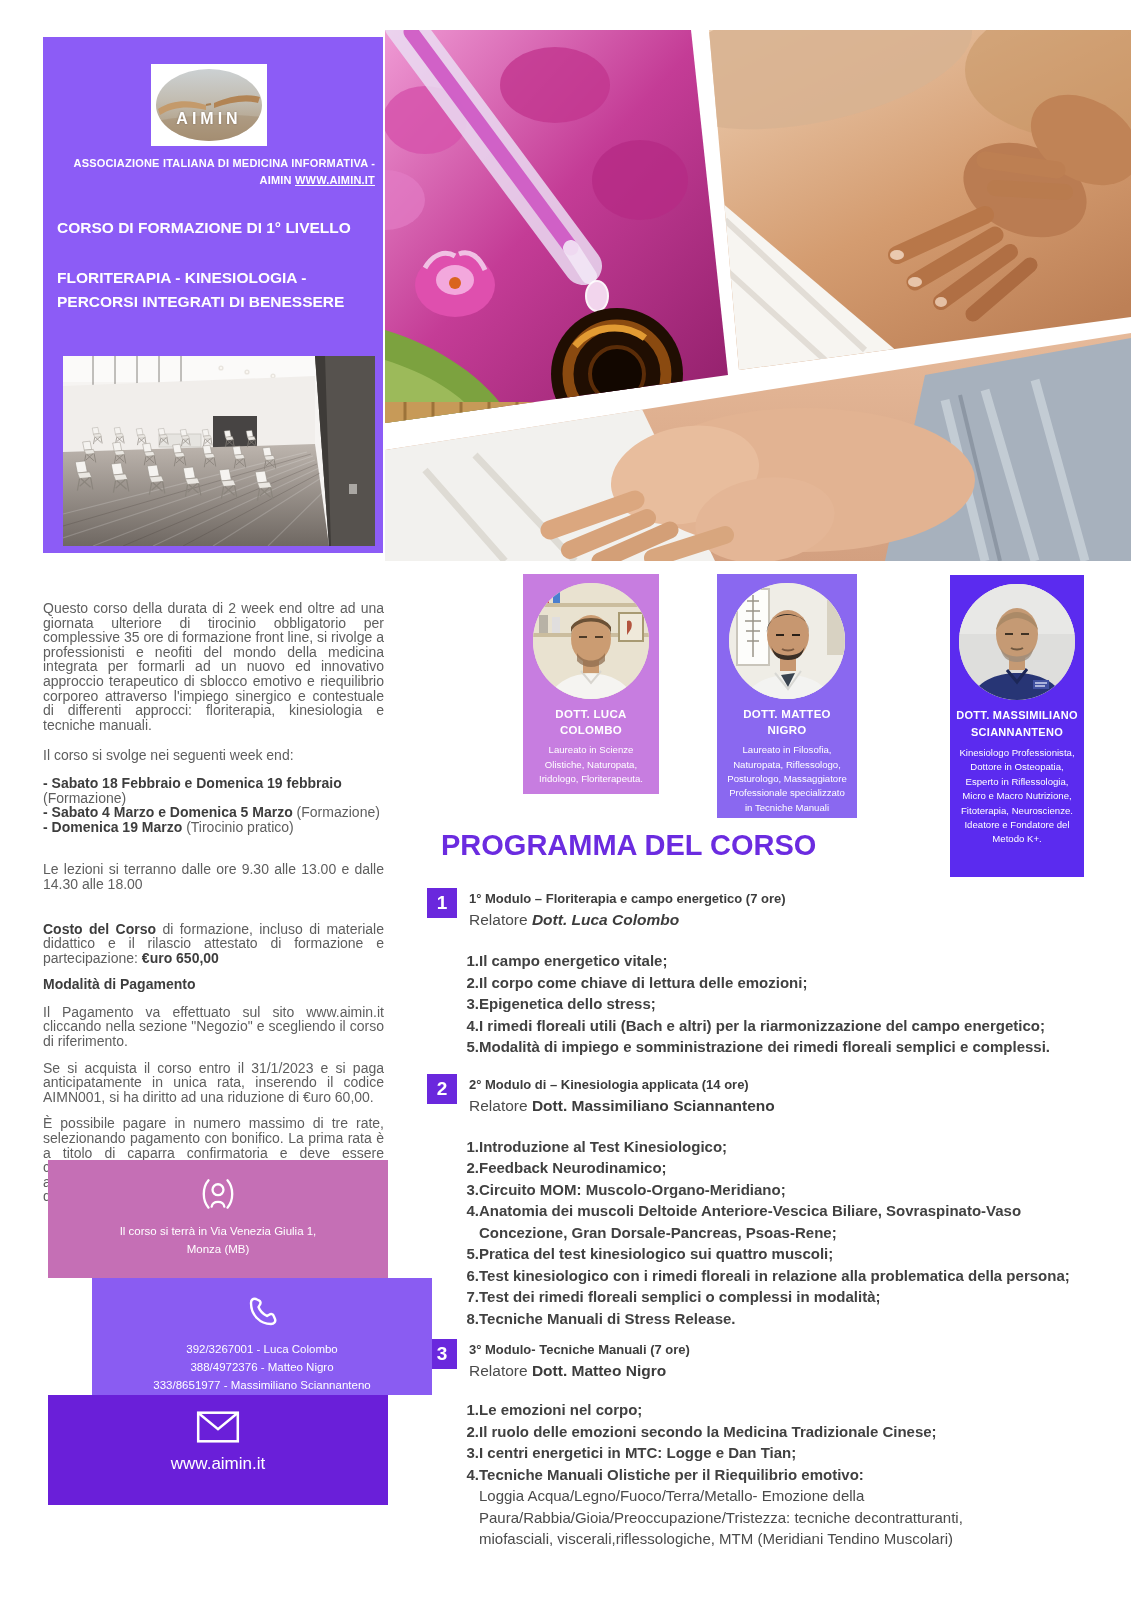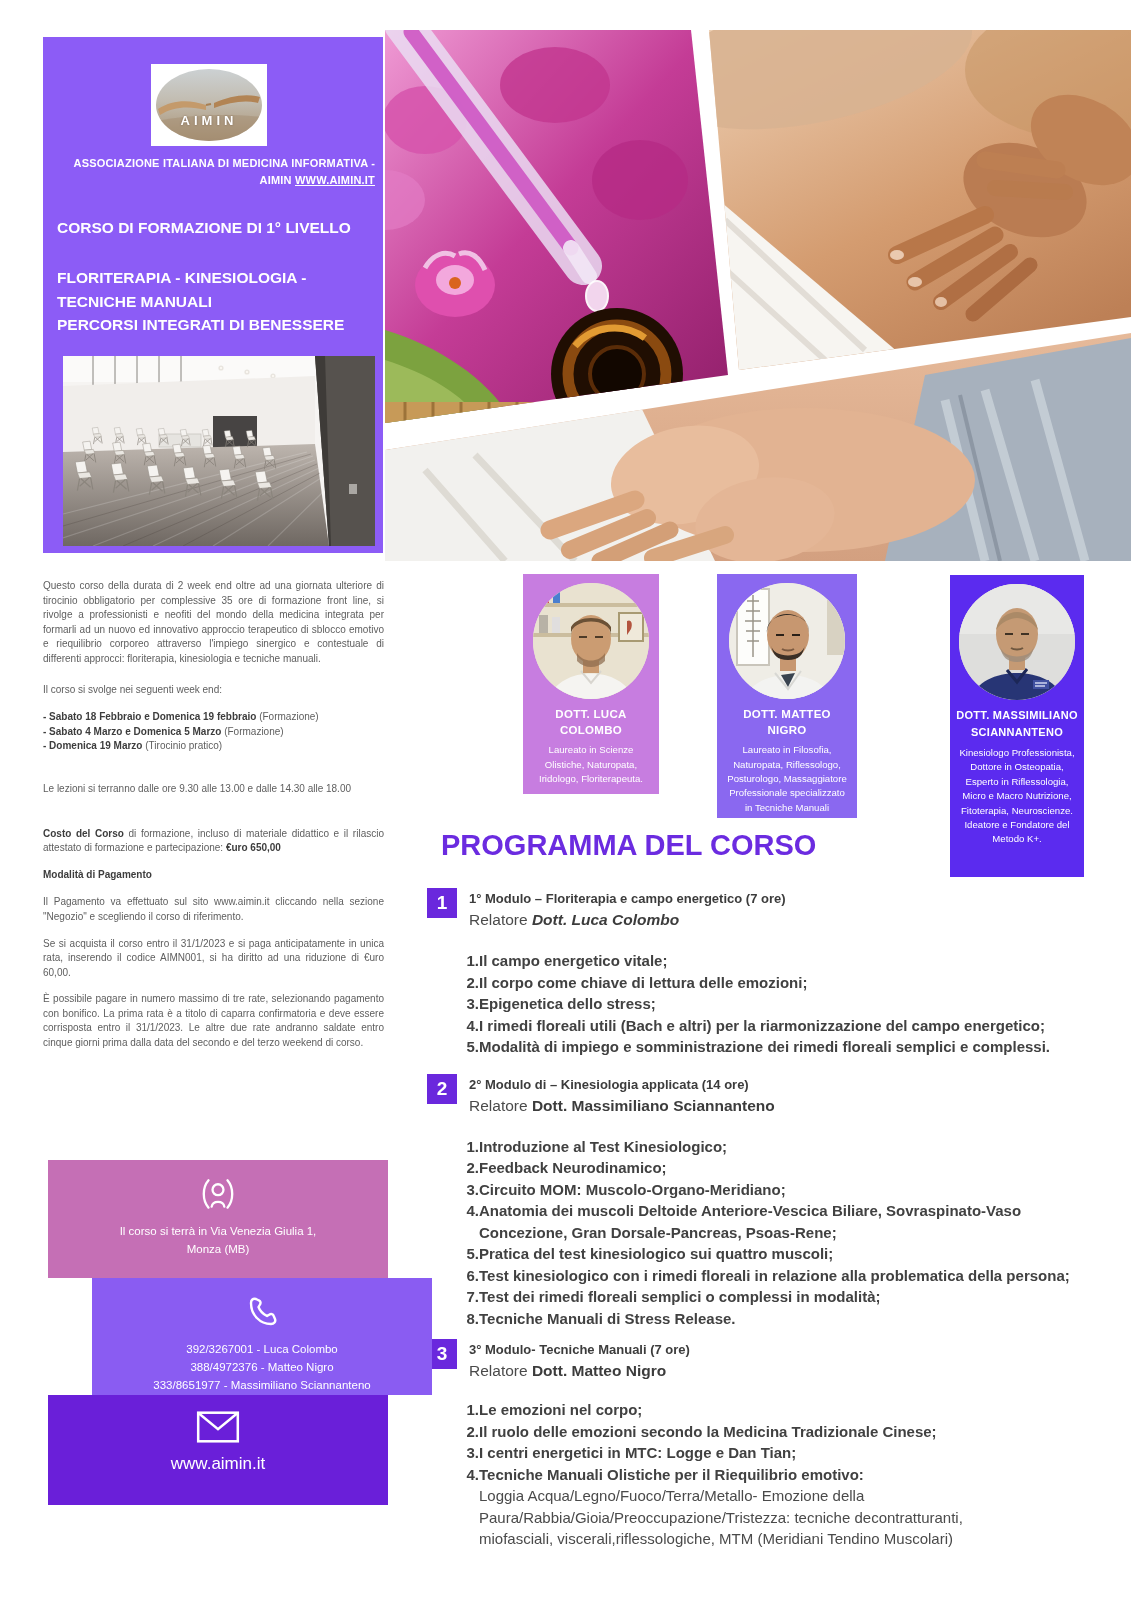--- a/index.html
+++ b/index.html
@@ -8,34 +8,34 @@
   .abs{position:absolute;}
 
   
   #brand-panel{left:43px;top:37px;width:340px;height:516px;background:#8c5cf6;}
   #logo-box{position:absolute;left:108px;top:27px;width:116px;height:82px;background:#fff;
             display:flex;align-items:center;justify-content:center;}
   #logo-ellipse{width:106px;height:72px;border-radius:50%;position:relative;overflow:hidden;
                 background:linear-gradient(180deg,#ccd1d3 0%,#c2bcb0 45%,#b2a189 78%,#a69176 100%);}
   #logo-ellipse svg{position:absolute;inset:0;}
   #logo-label{position:absolute;left:0;right:0;bottom:13px;text-align:center;color:#fff;
-              font-size:13px;font-weight:700;letter-spacing:4px;text-shadow:0 0 2px rgba(90,70,50,.6);}
+              font-size:16px;font-weight:700;letter-spacing:4px;text-shadow:0 0 2px rgba(90,70,50,.6);}
   #assoc{position:absolute;left:14px;top:118px;width:318px;color:#fff;font-weight:700;
          font-size:11px;line-height:1.52;letter-spacing:.2px;text-align:right;}
   #assoc .lnk{text-decoration:underline;}
   #course-level{position:absolute;left:14px;top:182px;color:#fff;font-weight:700;font-size:15.5px;}
   #course-title{position:absolute;left:14px;top:229px;width:322px;color:#fff;font-weight:700;
                 font-size:15.5px;line-height:23.5px;}
   #classroom{position:absolute;left:20px;top:319px;width:312px;height:190px;overflow:hidden;}
 
   
   #collage{left:385px;top:30px;width:746px;height:531px;}
 
   
-  #leftcol{left:43px;top:579px;width:341px;font-size:10px;line-height:14.6px;color:#5e5e5e;}
+  #leftcol{left:43px;top:601px;width:341px;font-size:14px;line-height:14.6px;color:#5e5e5e;}
   #leftcol p{margin:0;text-align:justify;}
   #leftcol b{color:#3d3d3d;}
   .dates-line{line-height:14.6px;}
   .dates-line b{color:#3d3d3d;}
 
   
   .card{position:absolute;text-align:center;color:#fff;}
   #card-luca{left:523px;top:574px;width:136px;height:220px;background:#c77de0;}
   #card-nigro{left:717px;top:574px;width:140px;height:244px;background:#8a68f0;}
   #card-scianna{left:950px;top:575px;width:134px;height:302px;background:#5b2bef;}
@@ -86,21 +86,20 @@
         <path d="M50,36 L55,35" stroke="#a87f52" stroke-width="2" fill="none"></path>
         <path d="M0,52 C30,46 70,44 106,48 L106,72 L0,72 Z" fill="#a18a6d" opacity=".45"></path>
       </svg>
       <div id="logo-label">AIMIN</div>
     </div>
   </div>
   <div id="assoc"><span>ASSOCIAZIONE ITALIANA DI MEDICINA INFORMATIVA - AIMIN </span><span class="lnk">WWW.AIMIN.IT</span></div>
   <div id="course-level">CORSO DI FORMAZIONE DI 1° LIVELLO</div>
   <div id="course-title">
     <div>FLORITERAPIA - KINESIOLOGIA -</div>
-    <div>TECNICHE MANUALI</div>
     <div>PERCORSI INTEGRATI DI BENESSERE</div>
   </div>
   <div id="classroom">
     <svg width="312" height="190" viewBox="0 0 312 190">
       <defs>
         <linearGradient id="floorG" x1="0" y1="0" x2="0" y2="1">
           <stop offset="0" stop-color="#bdb5ae"></stop>
             <stop offset="1" stop-color="#6f6862"></stop>
         </linearGradient>
         <g id="chair">

